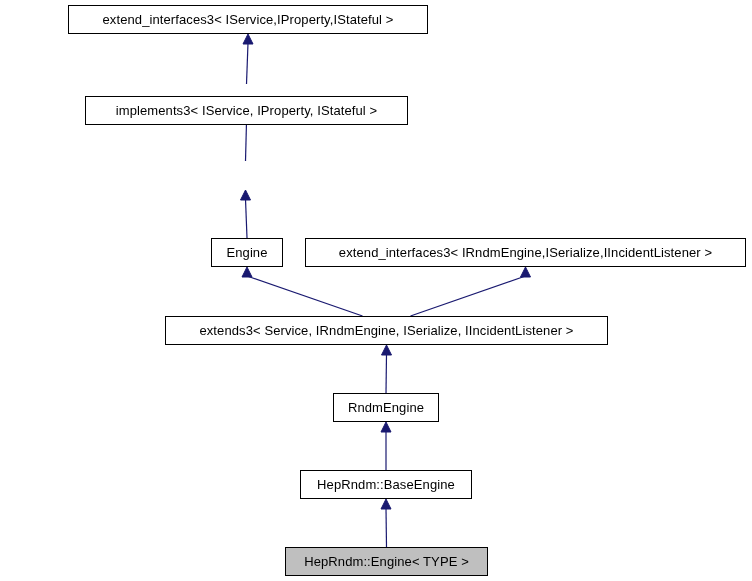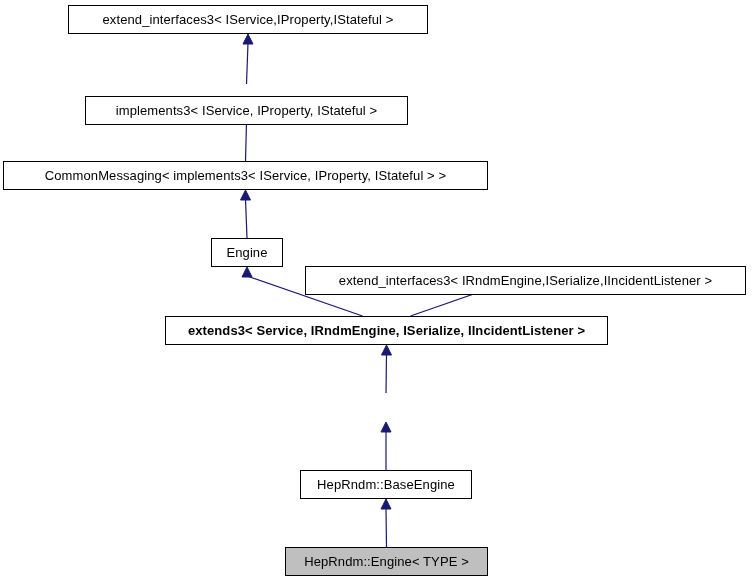--- a/index.html
+++ b/index.html
@@ -70,31 +70,31 @@
       <path d="M 386 422 L 381 432 L 391 432 Z" fill="#191970" stroke="#191970" stroke-width="1"></path>
       <line x1="386.5" y1="547" x2="386" y2="508" stroke="#191970" stroke-width="1.2"></line>
       <path d="M 386 499 L 381 509 L 391 509 Z" fill="#191970" stroke="#191970" stroke-width="1"></path>
     </svg>
 <div class="node" style="left: 68px; top: 5px; width: 360px; height: 29px;">
       <span class="node-label">extend_interfaces3&lt; IService,IProperty,IStateful &gt;</span>
     </div>
     <div class="node" style="left: 85px; top: 96px; width: 323px; height: 29px;">
       <span class="node-label">implements3&lt; IService, IProperty, IStateful &gt;</span>
     </div>
-    <div class="node" style="left: 3px; top: 161px; width: 485px; height: 29px;">
-      <span class="node-label">CommonMessaging&lt; implements3&lt; IService, IProperty, IStateful &gt; &gt;</span>
-    </div>
     <div class="node" style="left: 211px; top: 238px; width: 72px; height: 29px;">
       <span class="node-label">Engine</span>
     </div>
-    <div class="node" style="left: 305px; top: 238px; width: 441px; height: 29px; margin-top: 28px;">
+    <div class="node" style="left: 305px; top: 238px; width: 441px; height: 29px;">
       <span class="node-label">extend_interfaces3&lt; IRndmEngine,ISerialize,IIncidentListener &gt;</span>
     </div>
-    <div class="node" style="left: 165px; top: 316px; width: 443px; height: 29px; font-weight: bold;">
+    <div class="node" style="left: 165px; top: 316px; width: 443px; height: 29px;">
       <span class="node-label">extends3&lt; Service, IRndmEngine, ISerialize, IIncidentListener &gt;</span>
+    </div>
+    <div class="node" style="left: 333px; top: 393px; width: 106px; height: 29px;">
+      <span class="node-label">RndmEngine</span>
     </div>
     <div class="node" style="left: 300px; top: 470px; width: 172px; height: 29px;">
       <span class="node-label">HepRndm::BaseEngine</span>
     </div>
     <div class="node highlight" style="left: 285px; top: 547px; width: 203px; height: 29px;">
       <span class="node-label">HepRndm::Engine&lt; TYPE &gt;</span>
     </div>
   </div>
 
 </body></html>

